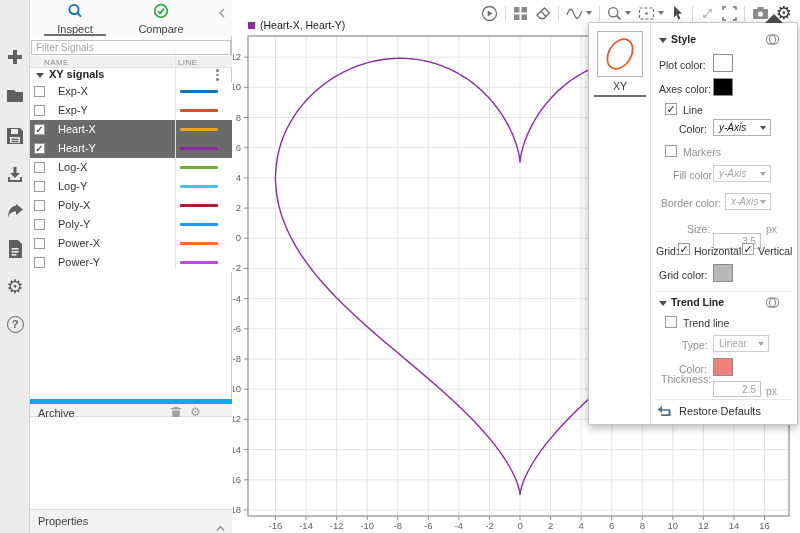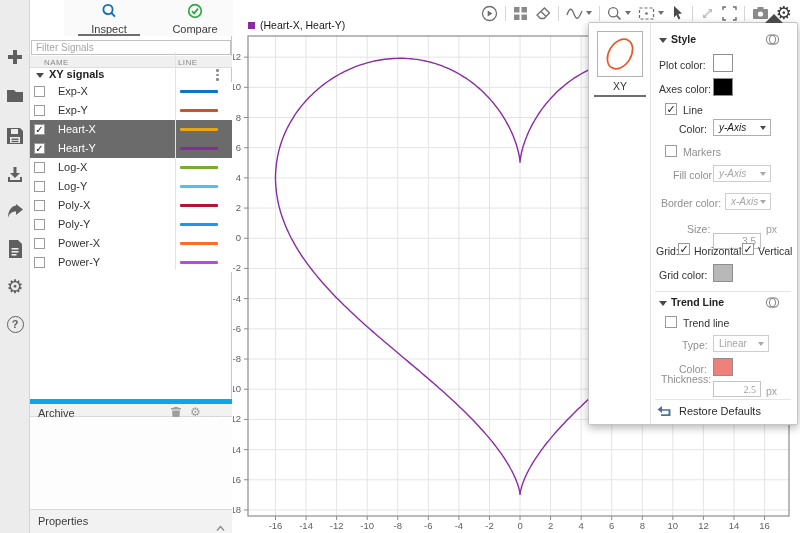--- a/index.html
+++ b/index.html
@@ -9,21 +9,21 @@
 
   
   .icon-strip { position:absolute; left:0; top:0; width:30px; height:533px; background:#ececec; border-right:1px solid #d4d4d4; }
   .strip-btn { position:absolute; left:3px; width:24px; height:24px; display:flex; align-items:center; justify-content:center; color:#5f5f5f; }
   .strip-btn svg { display:block; }
   .gear-glyph { font-size:19px; line-height:1; color:#5f5f5f; }
   .help-circle { width:17px; height:17px; border:1.7px solid #5f5f5f; border-radius:50%; display:flex; align-items:center; justify-content:center; font-size:11px; font-weight:bold; color:#5f5f5f; }
 
   
   .left-panel { position:absolute; left:30px; top:0; width:202px; height:533px; background:#fff; border-right:1px solid #c6c6c6; }
-  .tabs { position:absolute; left:0; top:0; width:202px; height:36px; background:#fafafa;margin-left:34px; }
+  .tabs { position:absolute; left:0; top:0; width:202px; height:36px; background:#fafafa; }
   .tab { position:absolute; top:0; width:86px; height:36px; text-align:center; cursor:pointer; }
   .tab-inspect { left:2px; }
   .tab-compare { left:88px; }
   .tab .tab-icon { display:block; margin:3px auto 0; height:16px; }
   .tab-label { font-size:11px; color:#3c3c3c; }
   .tab-underline { position:absolute; left:12px; right:12px; bottom:0; height:2px; background:#6e6e6e; }
   .collapse-chevron { position:absolute; right:6px; top:4px; color:#9a9a9a; }
 
   .filter-input { position:absolute; left:1px; top:40px; width:200px; height:15px; border:1px solid #c2c2c2; font-size:10px; color:#555; padding:0 4px; font-family:"Liberation Sans",sans-serif; }
   .filter-input::placeholder { color:#a6a6a6; }
@@ -541,21 +541,21 @@
       <span class="p-label dim" style="left:93px;top:316px">Type:</span>
       <span class="p-drop disabled" style="left:124px;top:312px;width:56px">
         <span>Linear</span>
         <span class="drop-caret"></span>
       </span>
 
       <span class="p-label dim" style="left:90px;top:340px">Color:</span>
       <span class="swatch" style="left: 124px; top: 335px; background: rgb(240, 128, 122);"></span>
 
       <span class="p-label dim" style="left:72px;top:350px">Thickness:</span>
-      <input class="p-num" style="left: 124px; top: 358px; font-family: Liberation Serif, serif;" disabled="" value="2.5">
+      <input class="p-num" style="left: 124px; top: 358px;" disabled="" value="2.5">
       <span class="unit" style="left:177px;top:362px">px</span>
 
       <div class="p-divider" style="top:376px"></div>
 
       <div class="restore-row">
         <svg width="14" height="11" viewBox="0 0 14 11">
             <path d="M5 0L0.5 3.5 5 7V4.8h6.5v3.4H4V10h9.5V3.2H5z" fill="#4d7299"></path>
           </svg>
         <span>Restore Defaults</span>
       </div>

